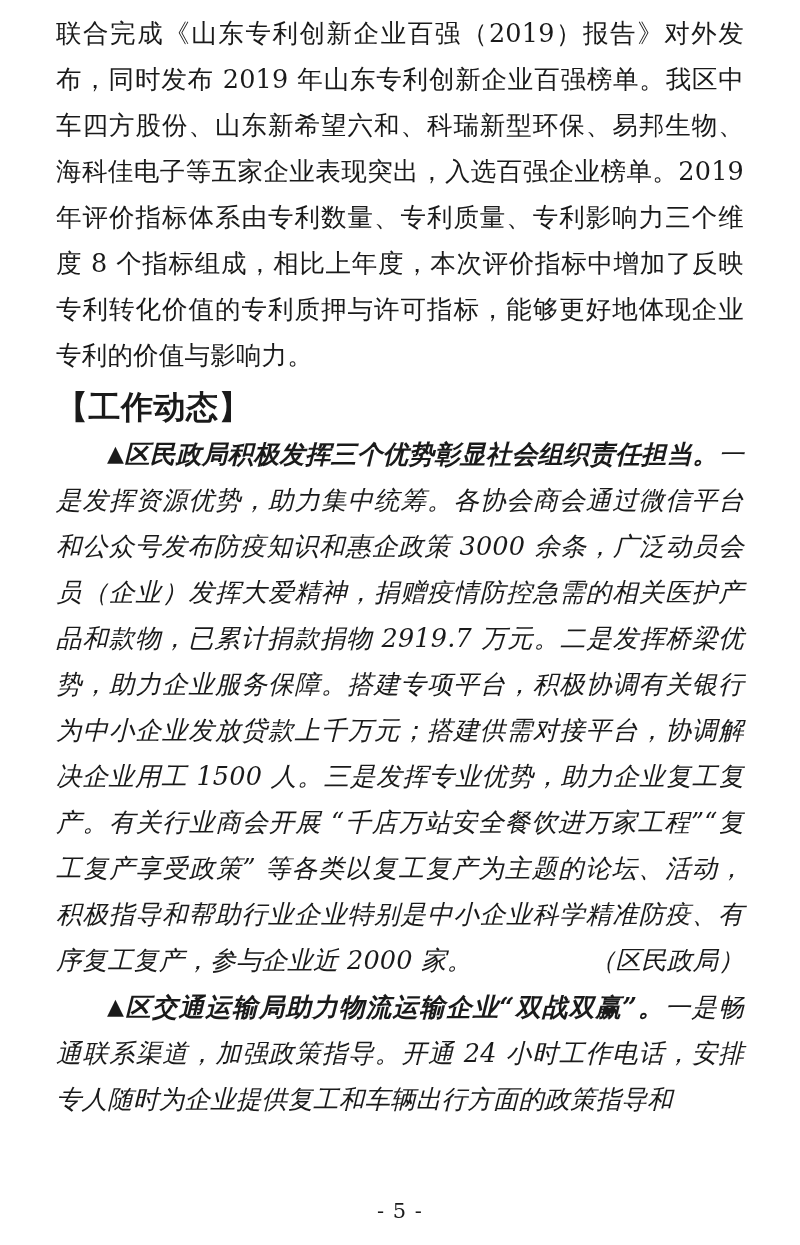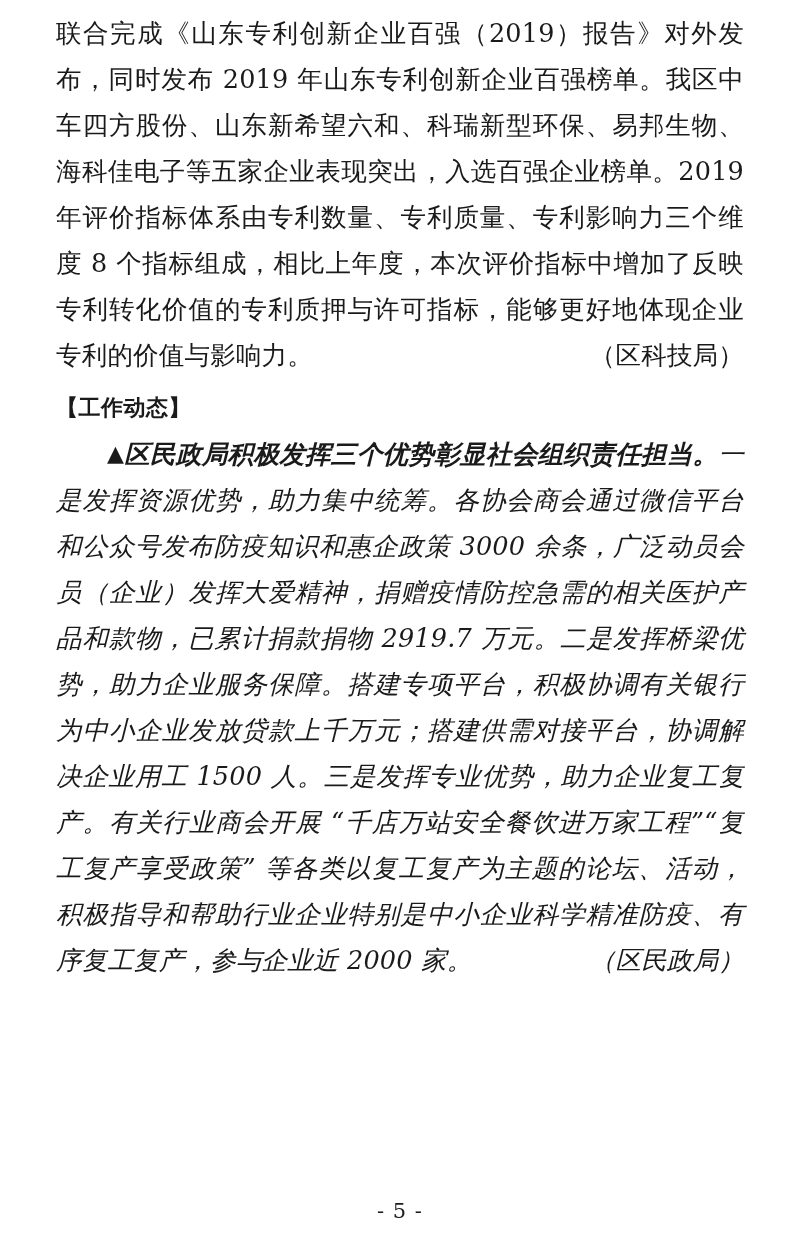--- a/index.html
+++ b/index.html
@@ -28,21 +28,21 @@
     text-align: justify;
     text-justify: inter-ideograph;
     margin: 0;
     letter-spacing: 0.2px;
   }
   .indent {
     text-indent: 2em;
     font-style: italic;
   }
   .section-title {
-    font-size: 22px;
+    font-size: 32px;
     line-height: 46px;
     font-weight: bold;
     margin: 6px 0 0 0;
     letter-spacing: 0.5px;
   }
   .bold-lead {
     font-weight: bold;
   }
   .right-sign {
     display: inline-block;
@@ -67,21 +67,22 @@
   .tri {
     font-size: 22px;
     vertical-align: 2px;
   }
 </style>
 </head>
 <body>
 
 <div class="page">
 
-  <p class="para clearfix"><span>联合完成《山东专利创新企业百强（2019）报告》对外发布，同时发布 2019 年山东专利创新企业百强榜单。我区中车四方股份、山东新希望六和、科瑞新型环保、易邦生物、海科佳电子等五家企业表现突出，入选百强企业榜单。2019 年评价指标体系由专利数量、专利质量、专利影响力三个维度 8 个指标组成，相比上年度，本次评价指标中增加了反映专利转化价值的专利质押与许可指标，能够更好地体现企业专利的价值与影响力。</span><span class="right-sign">（区科技局）</span></p>
+  <p class="para clearfix"><span>联合完成《山东专利创新企业百强（2019）报告》对外发布，同时发布 2019 年山东专利创新企业百强榜单。我区中车四方股份、山东新希望六和、科瑞新型环保、易邦生物、海科佳电子等五家企业表现突出，入选百强企业榜单。2019 年评价指标体系由专利数量、专利质量、专利影响力三个维度 8 个指标组成，相比上年度，本次评价指标中增加了反映专利转化价值的专利质押与许可指标，能够更好地体现企业专利的价值与影响力。</span></p>
 
   <h2 class="section-title">【工作动态】</h2>
 
   <p class="para indent clearfix"><span class="bold-lead tri">▲</span><span class="bold-lead">区民政局积极发挥三个优势彰显社会组织责任担当。</span><span>一是发挥资源优势，助力集中统筹。各协会商会通过微信平台和公众号发布防疫知识和惠企政策 3000 余条，广泛动员会员（企业）发挥大爱精神，捐赠疫情防控急需的相关医护产品和款物，已累计捐款捐物 2919.7 万元。二是发挥桥梁优势，助力企业服务保障。搭建专项平台，积极协调有关银行为中小企业发放贷款上千万元；搭建供需对接平台，协调解决企业用工 1500 人。三是发挥专业优势，助力企业复工复产。有关行业商会开展 “千店万站安全餐饮进万家工程”“复工复产享受政策” 等各类以复工复产为主题的论坛、活动，积极指导和帮助行业企业特别是中小企业科学精准防疫、有序复工复产，参与企业近 2000 家。</span><span class="right-sign">（区民政局）</span></p>
 
+  <p class="para indent"><span class="bold-lead tri">▲</span><span class="bold-lead">区交通运输局助力物流运输企业“双战双赢”。</span><span>一是畅通联系渠道，加强政策指导。开通 24 小时工作电话，安排专人随时为企业提供复工和车辆出行方面的政策指导和</span></p>
 
   <div class="footer">- 5 -</div>
 </div>
 
 </body></html>

